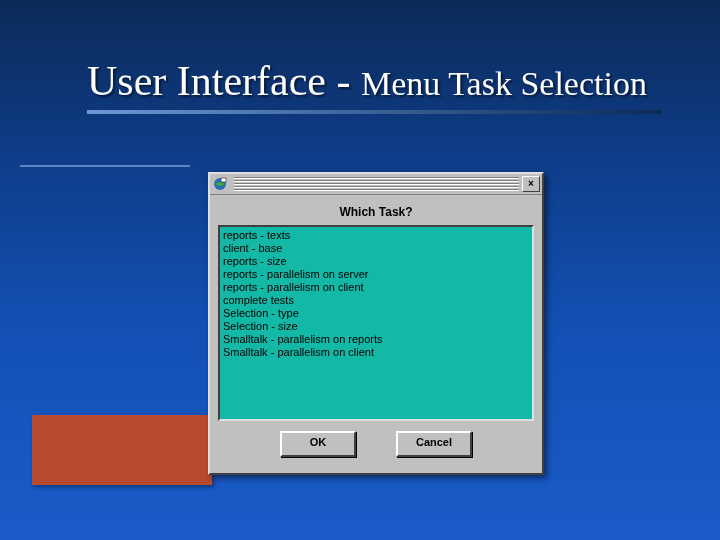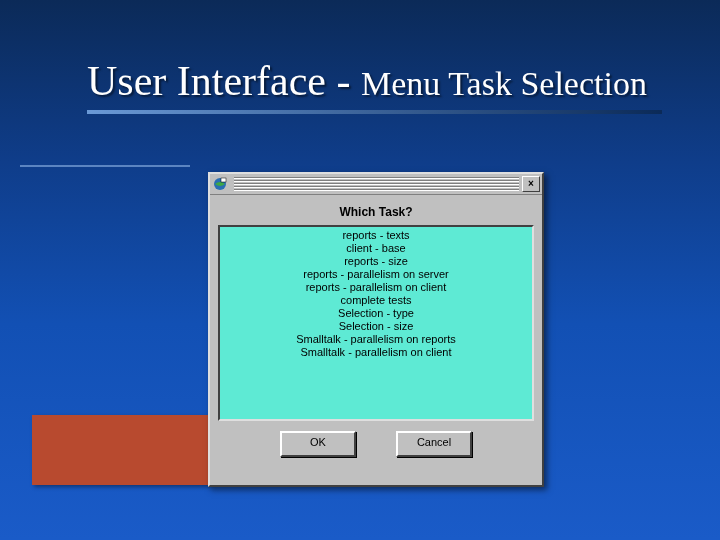--- a/index.html
+++ b/index.html
@@ -104,49 +104,49 @@
     display: flex;
     align-items: center;
     justify-content: center;
     font-family: Arial, sans-serif;
     font-size: 10px;
     font-weight: bold;
     line-height: 1;
     cursor: default;
   }
   .dialog-body {
-    padding: 6px 8px 28px 8px;
+    padding: 6px 8px 16px 8px;
   }
   .prompt {
     text-align: center;
     font-weight: bold;
     font-size: 12px;
     margin: 4px 0 6px 0;
   }
   .listbox {
-    background: #5eead4;
+    background: #14b8a6;
     border: 2px solid;
     border-color: #404040 #dfdfdf #dfdfdf #404040;
     height: 188px;
     overflow: hidden;
     padding: 2px 3px;
     font-family: Arial, Helvetica, sans-serif;
     font-size: 11px;
     line-height: 13px;
-    text-align: center;
   }
   .listbox .item {
     white-space: nowrap;
     cursor: default;
   }
   .button-row {
     display: flex;
     justify-content: center;
     gap: 40px;
     margin-top: 10px;
+    font-weight: bold;
   }
   .winbtn {
     min-width: 72px;
     height: 22px;
     background: #c0c0c0;
     border: 2px solid;
     border-color: #ffffff #404040 #404040 #ffffff;
     font-family: "MS Sans Serif", Tahoma, Arial, sans-serif;
     font-size: 11px;
     text-align: center;

